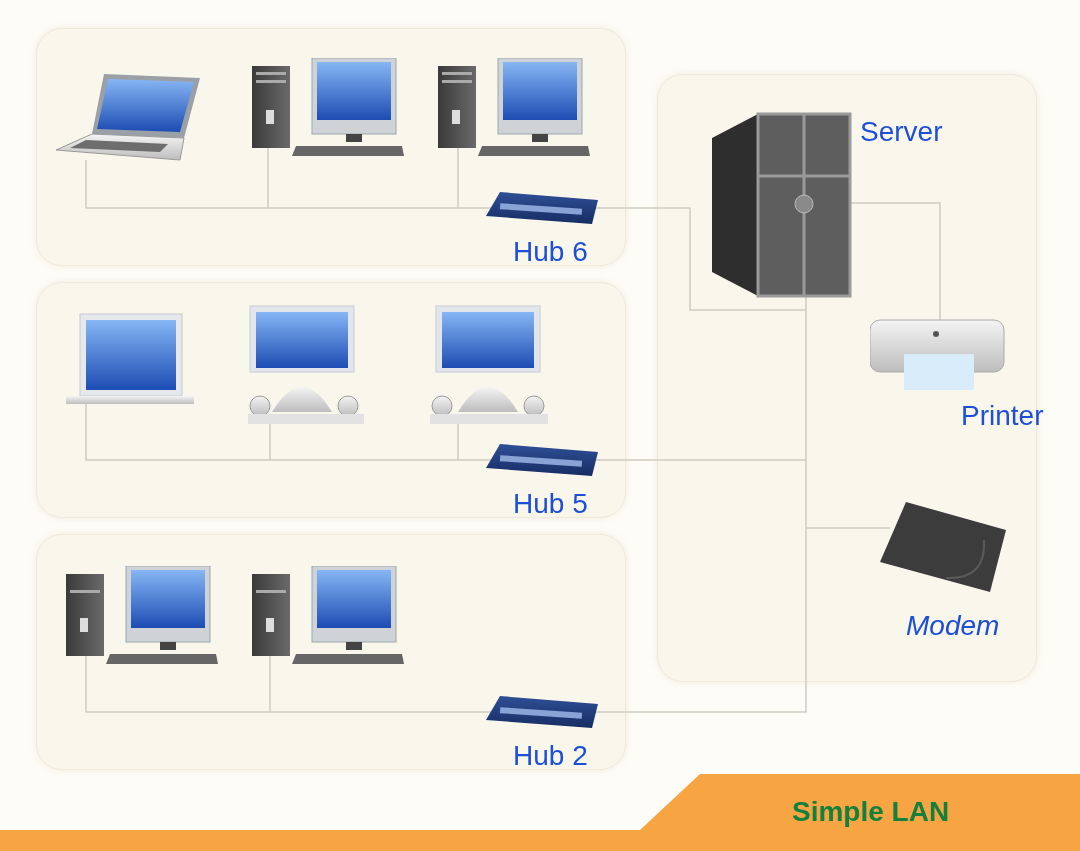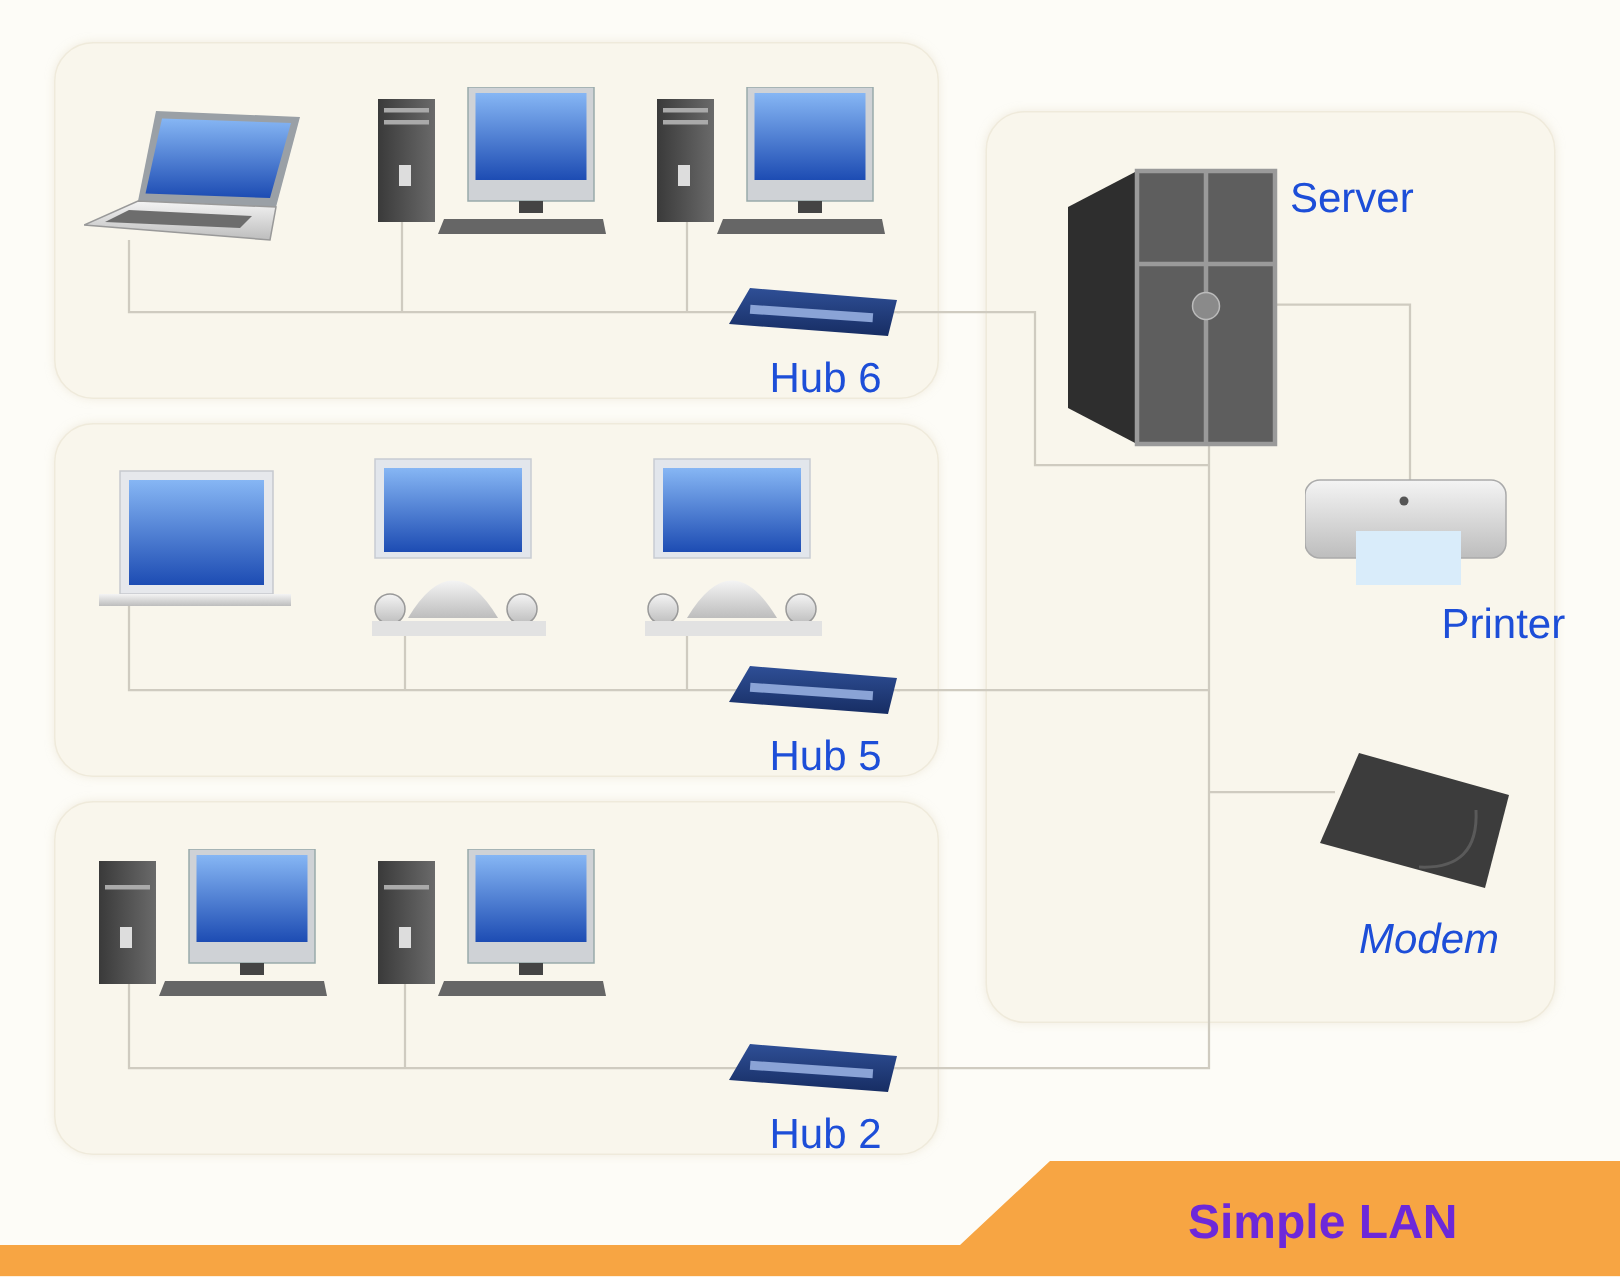--- a/index.html
+++ b/index.html
@@ -2,21 +2,21 @@
 <html><head>
 <meta charset="utf-8">
 <style>
   html,body{margin:0;padding:0;}
   body{width:1080px;height:851px;position:relative;overflow:hidden;background:#fdfcf7;font-family:"Liberation Sans",sans-serif;}
   .panel{position:absolute;background:#f9f6ec;border:1px solid #efeadb;border-radius:26px;box-shadow:0 0 6px rgba(230,222,200,0.5);}
   .label{position:absolute;color:#1d4ed8;font-size:28px;}
   .dev{position:absolute;}
   svg.wires{position:absolute;left:0;top:0;}
   .banner{position:absolute;left:0;top:0;}
-  .title{position:absolute;left:792px;top:796px;color:#6d28d9;font-weight:bold;font-size:32px;}
+  .title{position:absolute;left:792px;top:796px;color:#15803d;font-weight:bold;font-size:28px;}
 </style>
 </head>
 <body>
 
 <svg width="0" height="0" style="position:absolute">
   <defs>
     <linearGradient id="scr" x1="0" y1="0" x2="0" y2="1">
       <stop offset="0" stop-color="#86b6f4"></stop>
       <stop offset="1" stop-color="#1d4cb3"></stop>
     </linearGradient>

